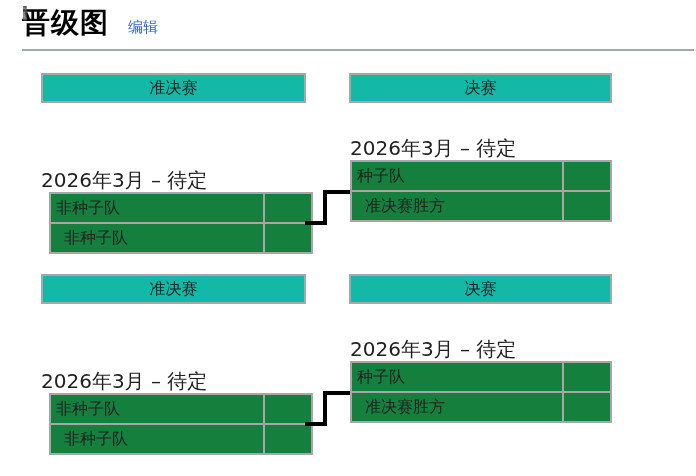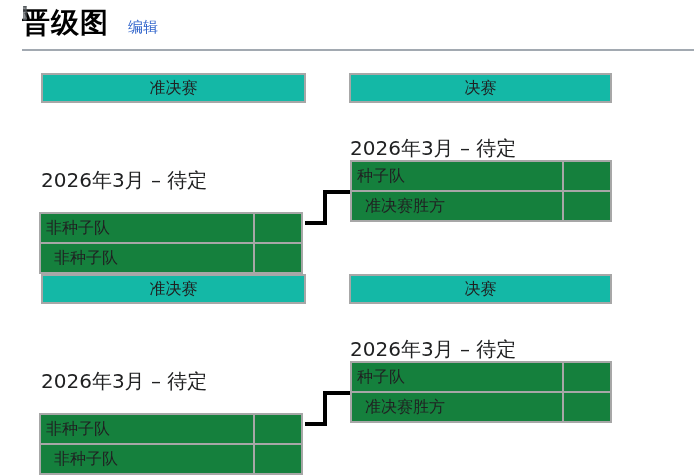--- a/index.html
+++ b/index.html
@@ -21,21 +21,21 @@
   .hdr{
     position:absolute;height:26px;border:2px solid #a7a7a7;background:#14b8a6;
     text-align:center;line-height:26px;font-size:16px;color:#202122;
   }
   .hdr-left{left:41px;width:261px;top:0;}
   .hdr-right{left:349px;width:259px;top:0;}
   .mdate{position:absolute;font-size:20px;color:#202122;white-space:nowrap;}
   .date-final{left:350px;top:62px;}
   .date-semi{left:41px;top:94px;}
   .match{position:absolute;border:2px solid #a7a7a7;background:#15803d;}
-  .match-semi{left:39px;top:119px;width:260px;margin-top:20px;}
+  .match-semi{left:49px;top:119px;width:260px;}
   .match-final{left:350px;top:87px;width:258px;}
   .trow{display:flex;height:28px;}
   .trow + .trow{border-top:2px solid #a7a7a7;padding-left:8px;}
   .cell-name{flex:1;border-right:2px solid #a7a7a7;padding:0 5px;line-height:28px;font-size:16px;overflow:hidden;white-space:nowrap;}
   .cell-score{width:46px;line-height:28px;font-size:16px;text-align:center;}
   .conn{position:absolute;background:#000;}
   .conn-lower{left:305px;top:148px;width:22px;height:4px;}
   .conn-vert{left:323px;top:117px;width:4px;height:35px;}
   .conn-upper{left:323px;top:117px;width:27px;height:4px;}
 </style>

